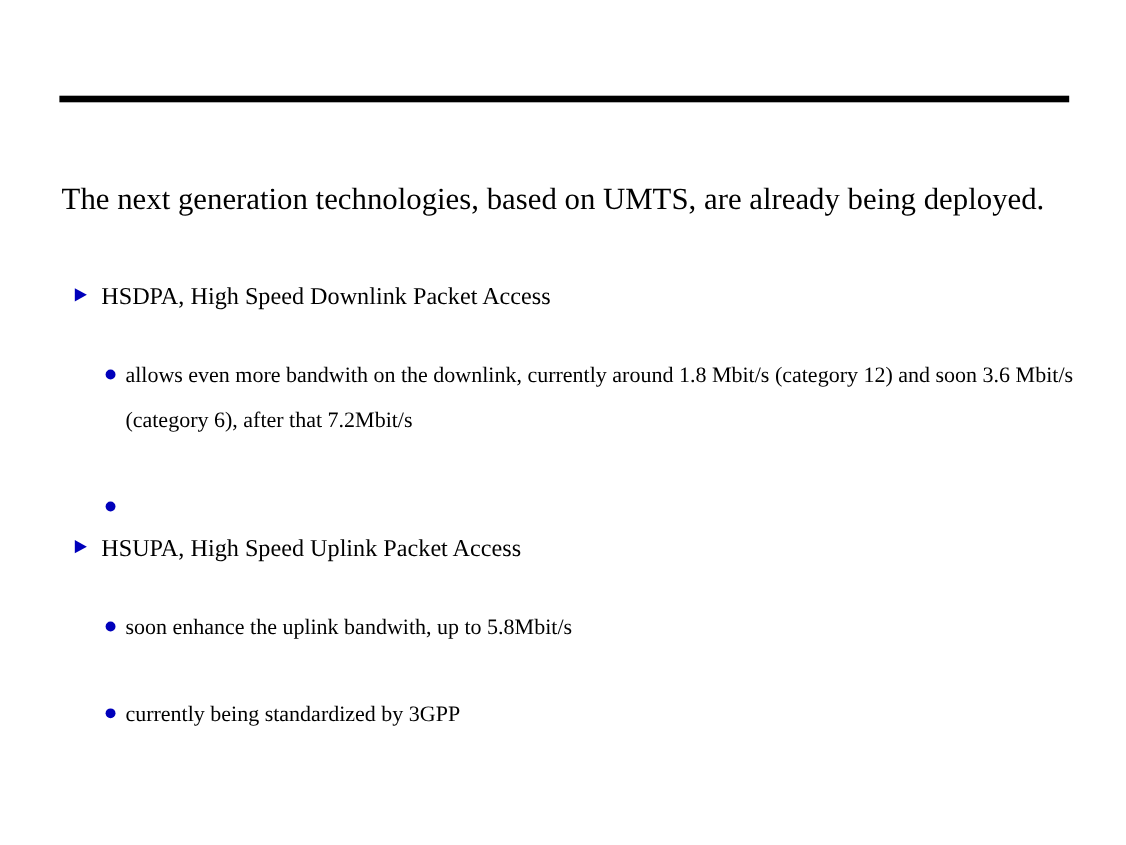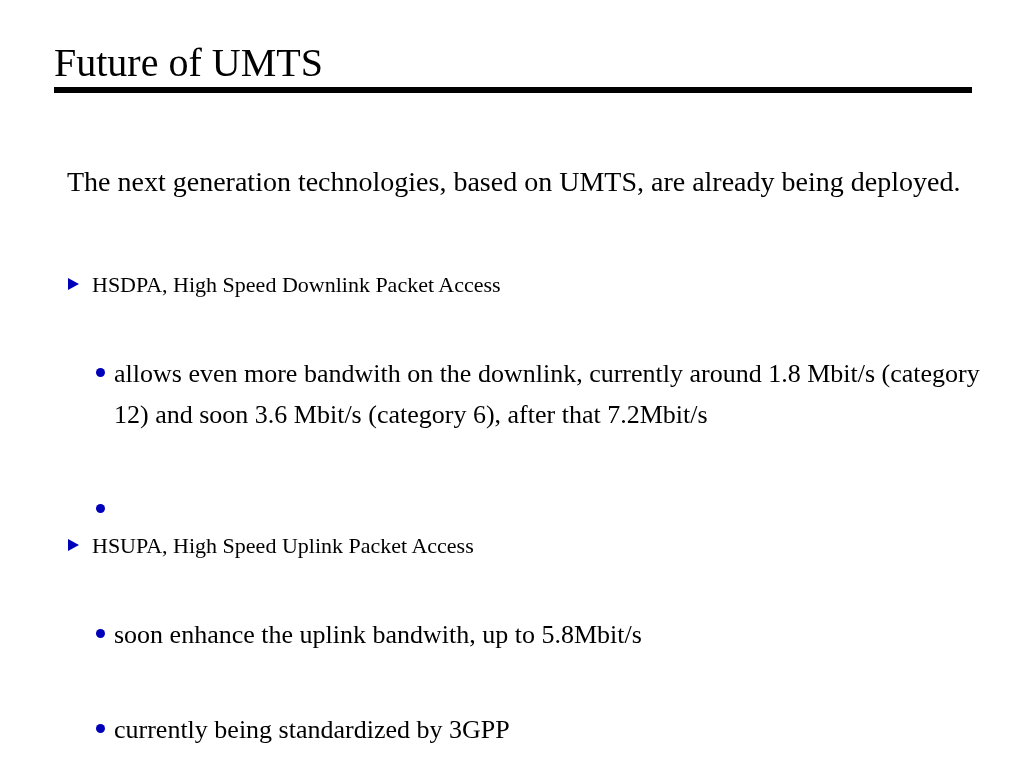--- a/index.html
+++ b/index.html
@@ -44,39 +44,38 @@
     left: 54px;
     top: 87px;
     width: 918px;
     height: 6px;
     background: #000000;
   }
 
   
   .intro {
     position: absolute;
-    left: 67px;
+    left: 56px;
     top: 131px;
     width: 900px;
     font-size: 28px;
     line-height: 46px;
   }
 
   
   .content {
     position: absolute;
     left: 0;
     top: 252px;
     width: 1024px;
   }
 
   .bullet {
     position: relative;
     display: block;
-    margin-top: 16px;
   }
 
   
   .lvl1 {
     padding-left: 92px;
     margin-bottom: 25px;
     font-size: 22px;
     line-height: 34px;
   }
   .lvl1 .marker {
@@ -87,21 +86,21 @@
     height: 0;
     border-left: 11px solid #0000bb;
     border-top: 6.5px solid transparent;
     border-bottom: 6.5px solid transparent;
   }
 
   
   .lvl2 {
     padding-left: 114px;
     margin-bottom: 26px;
-    font-size: 26px;
+    font-size: 20px;
     line-height: 41px;
     padding-right: 27px;
   }
   .lvl2 .marker {
     position: absolute;
     left: 96px;
     top: 15px;
     width: 9px;
     height: 9px;
     border-radius: 50%;
@@ -114,23 +113,20 @@
 
   .spacer-1 { height: 10px; }
   .spacer-2 { height: 12px; }
   .spacer-3 { height: 14px; }
 </style>
 </head>
 <body>
 
 <div class="slide">
 
-  <div class="title-block">
-    <h1 class="slide-title">Future of UMTS</h1>
-  </div>
   <div class="title-rule"></div>
 
   <p class="intro">The next generation technologies, based on UMTS, are already being deployed.</p>
 
   <div class="content">
 
     <div class="bullet lvl1">
       <span class="marker"></span>
       <span class="bullet-text">HSDPA, High Speed Downlink Packet Access</span>
     </div>

